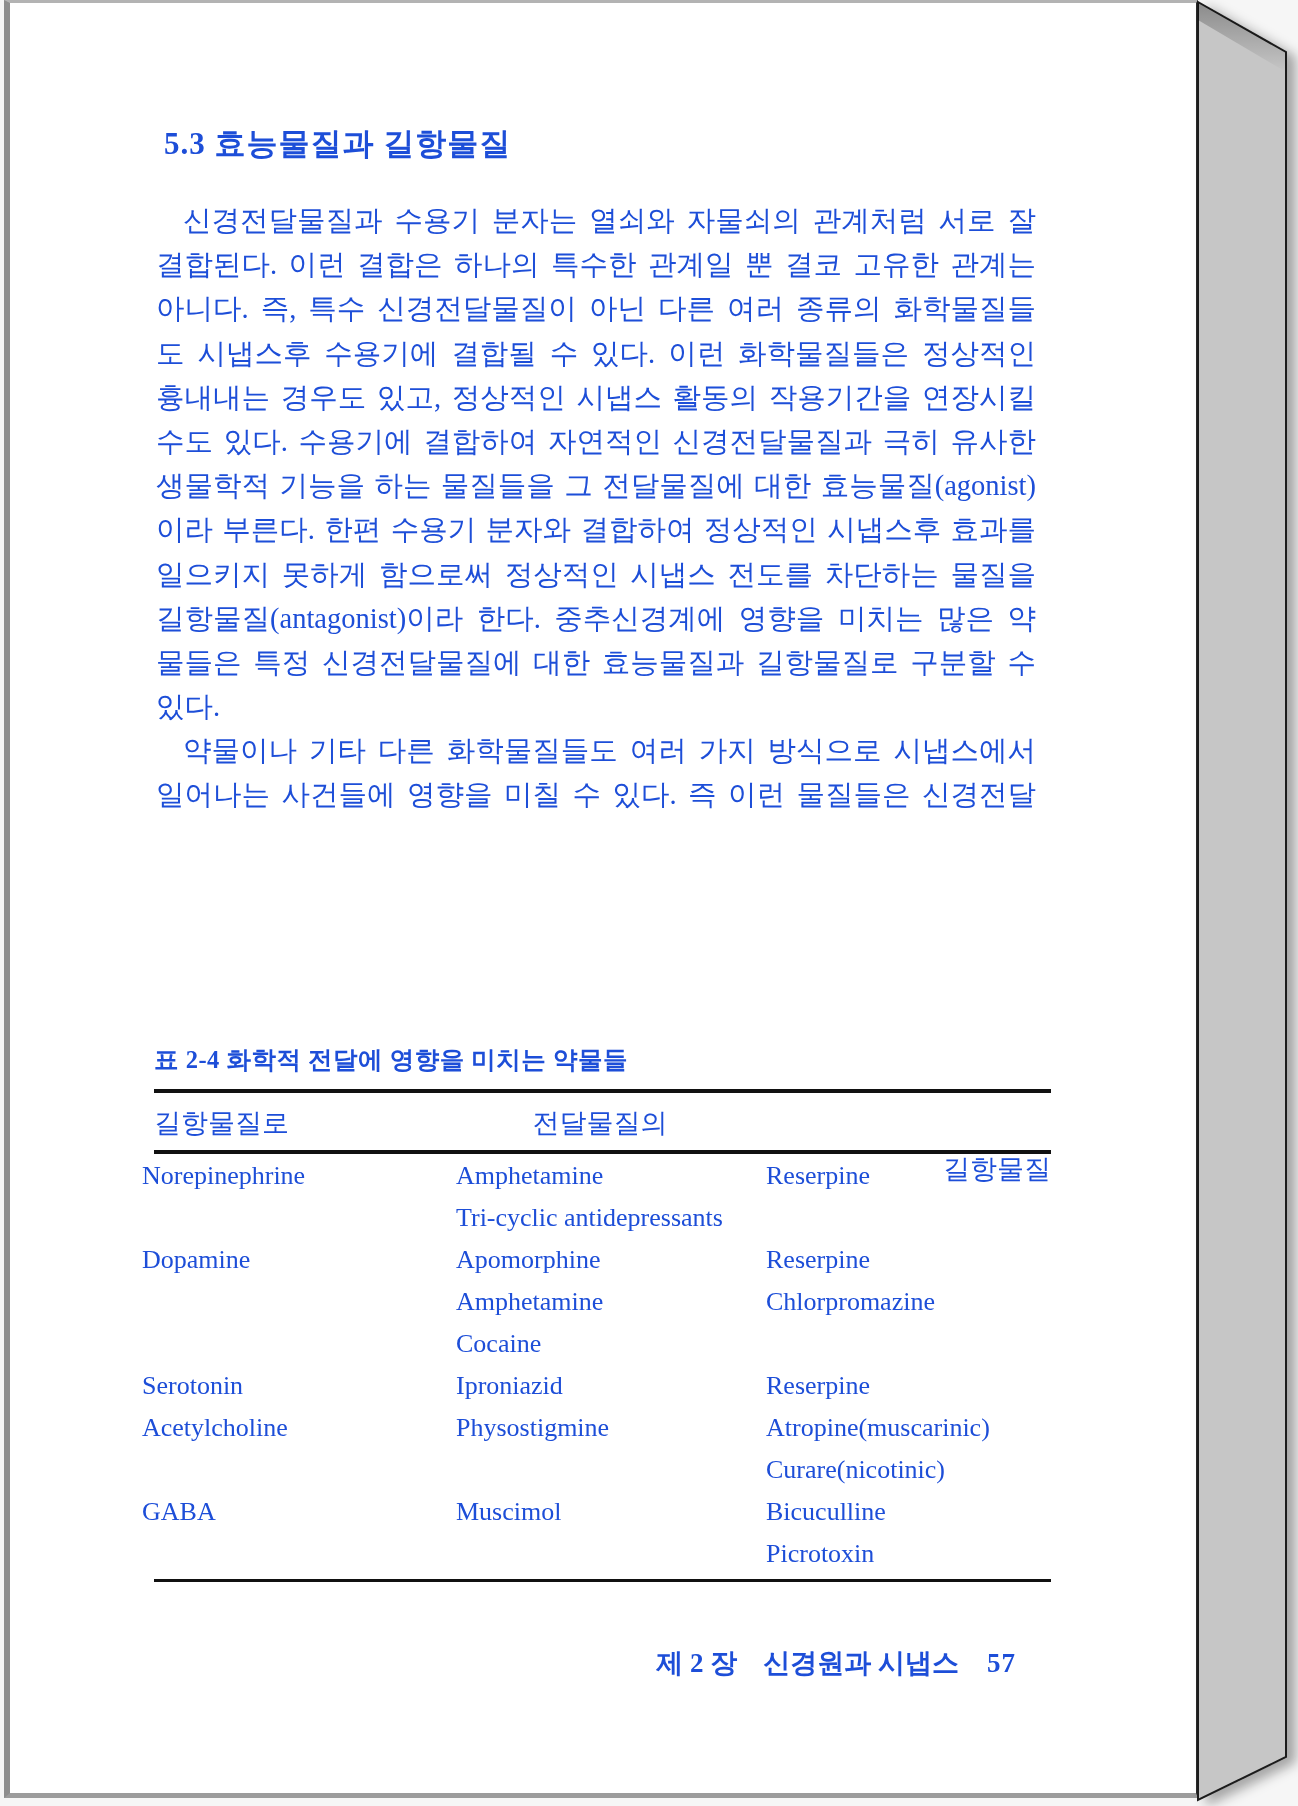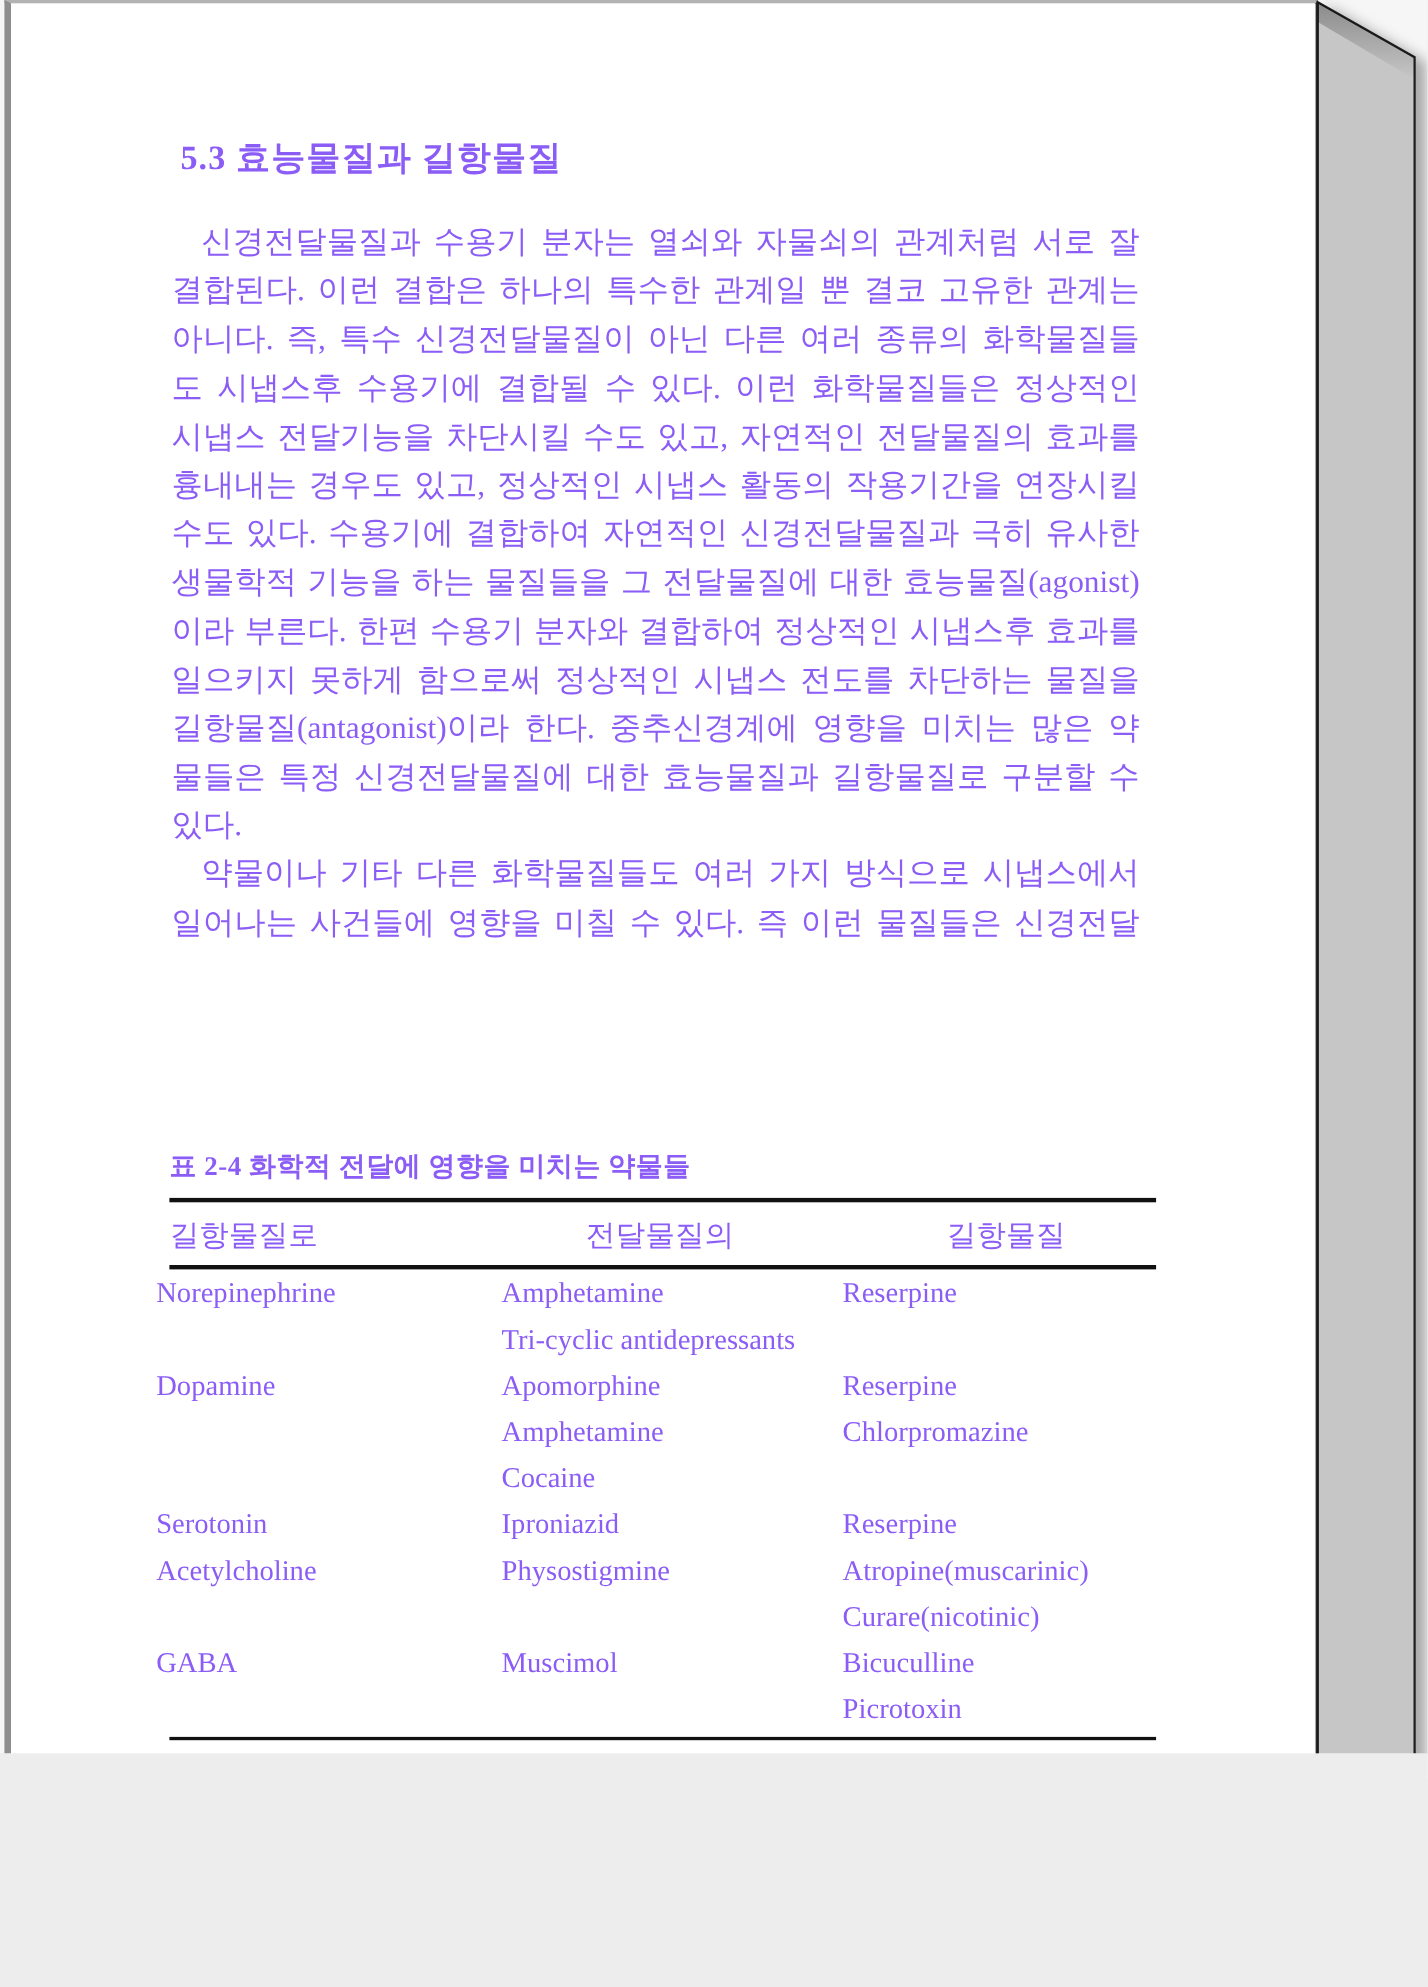--- a/index.html
+++ b/index.html
@@ -1,22 +1,22 @@
 <!DOCTYPE html>
 <html><head>
 <meta charset="utf-8">
 <style>
   html,body{margin:0;padding:0;background:#ededed;}
   #canvas{
     position:relative;
-    width:1298px;height:1594px;
+    width:1298px;height:1806px;
     background:#f6f6f6;
     overflow:hidden;
     font-family:"Liberation Serif","DejaVu Serif",serif;
-    color:#8b5cf6;
+    color:#1d4ed8;
   }
   
   #book-page{
     position:absolute;
     left:4px;top:0px;
     width:1194px;height:1798px;
     background:#ffffff;
     border-top:3px solid #b3b3b3;
     border-left:6px solid #8e8e8e;
     border-bottom:5px solid #9c9c9c;
@@ -51,21 +51,21 @@
   .rule{position:absolute;left:144px;width:897px;background:#111;}
   #rule-top{top:1086px;height:4px;}
   #rule-mid{top:1147px;height:4px;}
   #rule-bottom{top:1576px;height:3px;}
   .thead{
     position:absolute;left:144px;top:1098px;width:897px;
     display:grid;grid-template-columns:314px 310px 1fr;
     font-size:27px;line-height:44px;
   }
   .thead .c1{text-align:center;padding-right:46px;}
-  .thead .c2{text-align:center;}
+  .thead .c2{text-align:right;margin-top:46px;}
   .tbody{
     position:absolute;left:132px;top:1152px;width:897px;
     font-size:26px;
   }
   .trow{display:grid;grid-template-columns:314px 310px 1fr;height:42px;line-height:42px;}
   .tcell{overflow:visible;white-space:nowrap;}
   
   .footer{
     position:absolute;left:146px;top:1642px;width:860px;
     text-align:right;font-size:27px;font-weight:bold;white-space:nowrap;
@@ -80,21 +80,20 @@
 
   <div id="book-page">
     <h2 class="heading" style="margin:0;">5.3  효능물질과 길항물질</h2>
 
     <div class="body-text">
       <div>
           <div class="bodyline indent">신경전달물질과 수용기 분자는 열쇠와 자물쇠의 관계처럼 서로 잘</div>
           <div class="bodyline">결합된다. 이런 결합은 하나의 특수한 관계일 뿐 결코 고유한 관계는</div>
           <div class="bodyline">아니다. 즉, 특수 신경전달물질이 아닌 다른 여러 종류의 화학물질들</div>
           <div class="bodyline">도 시냅스후 수용기에 결합될 수 있다. 이런 화학물질들은 정상적인</div>
-          <div class="bodyline">시냅스 전달기능을 차단시킬 수도 있고, 자연적인 전달물질의 효과를</div>
           <div class="bodyline">흉내내는 경우도 있고, 정상적인 시냅스 활동의 작용기간을 연장시킬</div>
           <div class="bodyline">수도 있다. 수용기에 결합하여 자연적인 신경전달물질과 극히 유사한</div>
           <div class="bodyline">생물학적 기능을 하는 물질들을 그 전달물질에 대한 효능물질(agonist)</div>
           <div class="bodyline">이라 부른다. 한편 수용기 분자와 결합하여 정상적인 시냅스후 효과를</div>
           <div class="bodyline">일으키지 못하게 함으로써 정상적인 시냅스 전도를 차단하는 물질을</div>
           <div class="bodyline">길항물질(antagonist)이라 한다. 중추신경계에 영향을 미치는 많은 약</div>
           <div class="bodyline">물들은 특정 신경전달물질에 대한 효능물질과 길항물질로 구분할 수</div>
           <div class="bodyline short">있다.</div>
         </div>
       <div>

